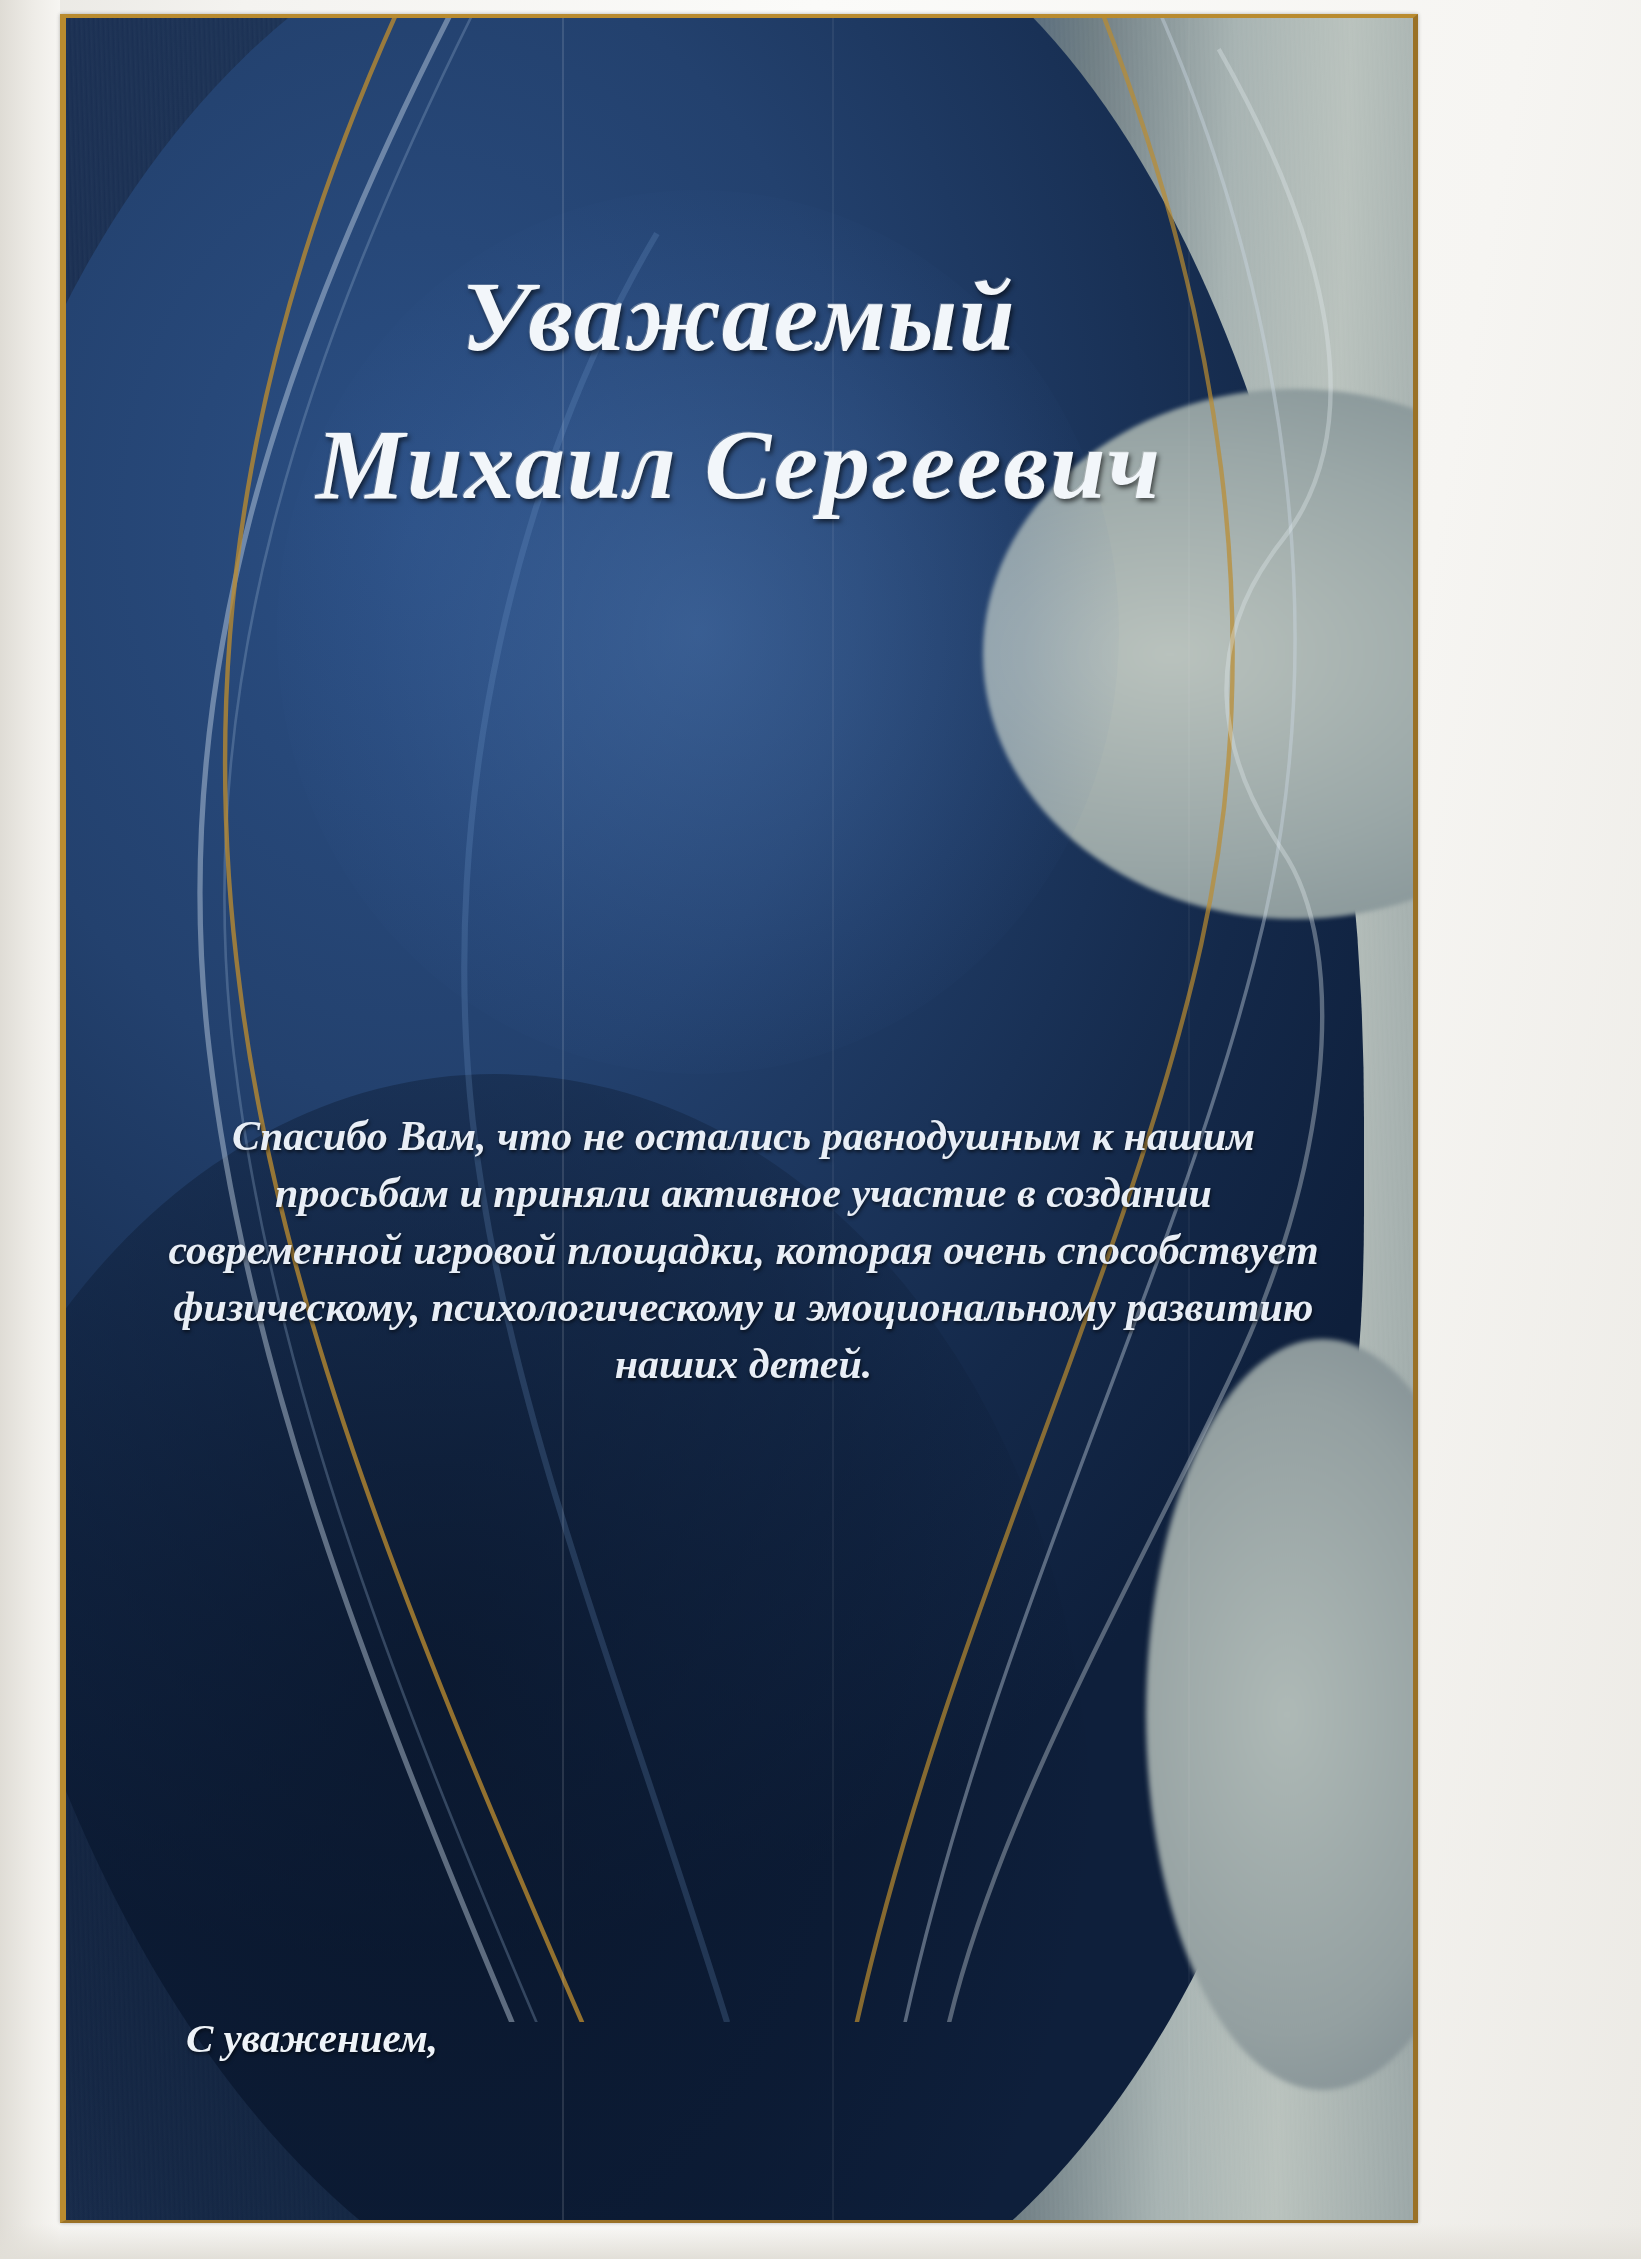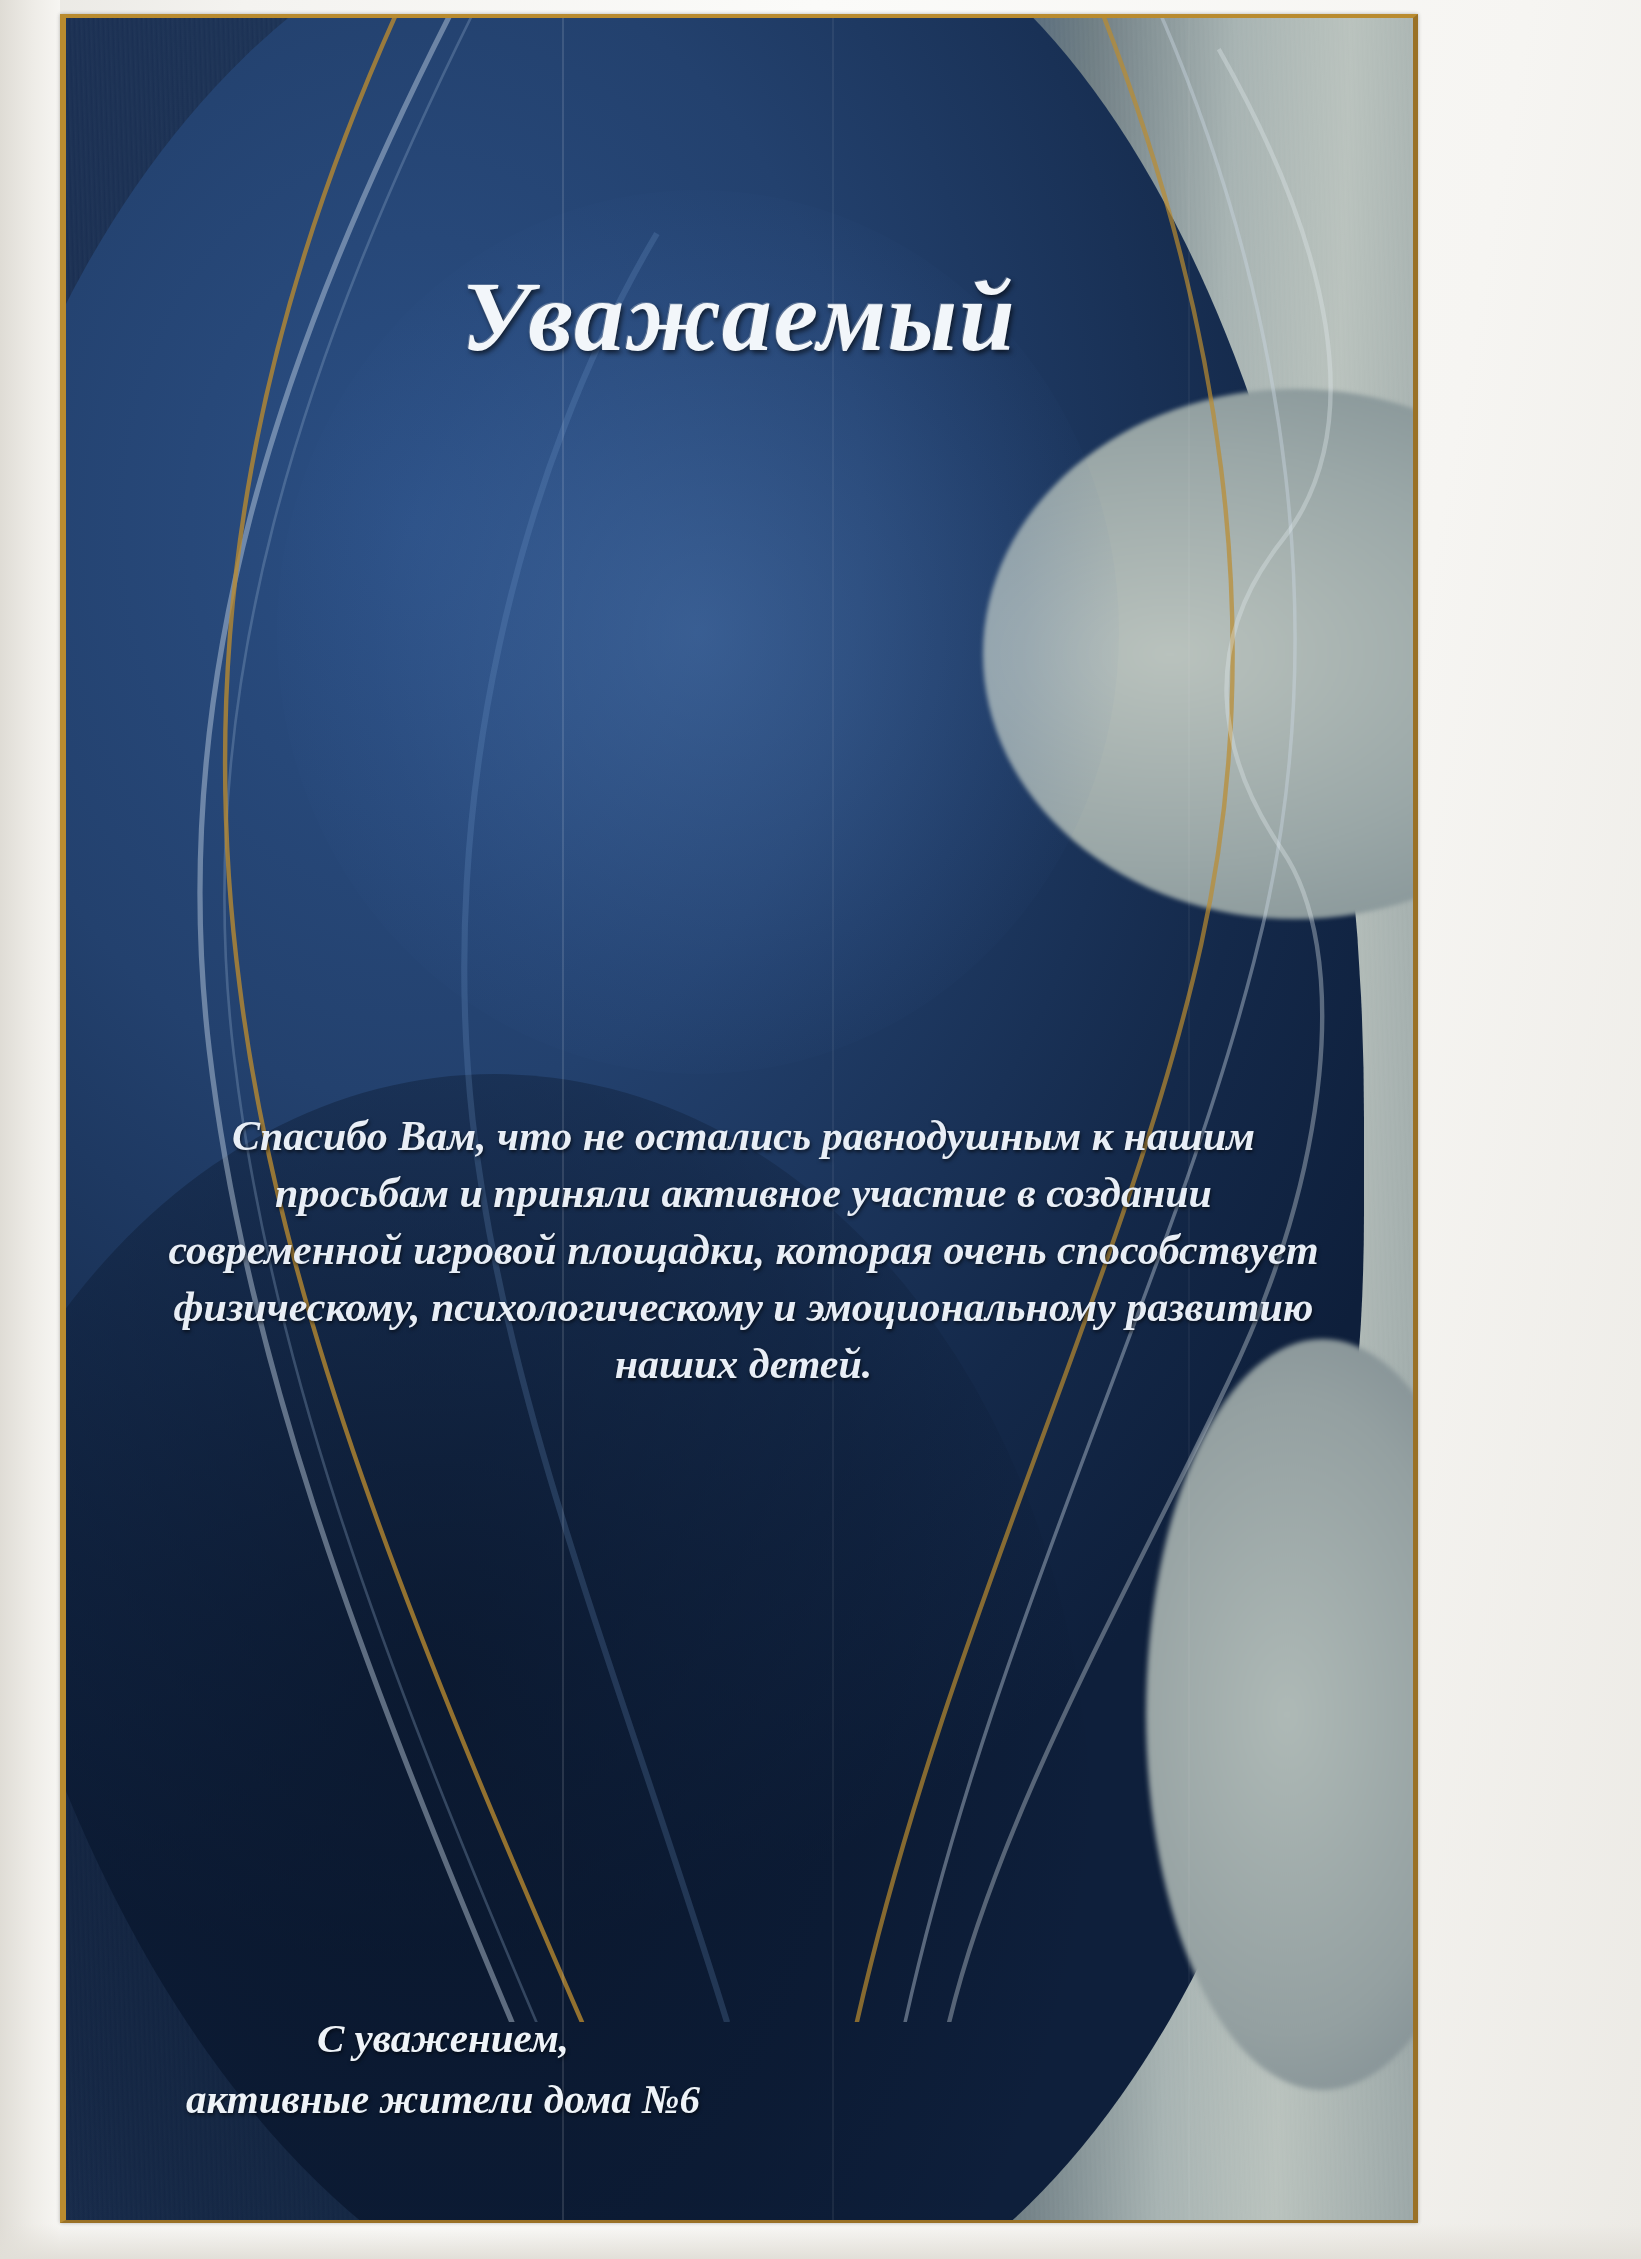--- a/index.html
+++ b/index.html
@@ -295,26 +295,26 @@
     <div class="crease" style="left:502px;"></div>
     <div class="crease" style="left:772px; opacity:.5;"></div>
     <div class="crease" style="left:1128px; opacity:.35;"></div>
 
     <div id="gold-frame"></div>
 
     <div id="content">
 
       <div class="title-line" id="title-1">Уважаемый</div>
 
+      <div class="title-line" id="title-2">Михаил Сергеевич</div>
 
 
       <p id="para-2">Спасибо Вам, что не остались равнодушным к нашим просьбам и приняли активное участие в создании современной игровой площадки, которая очень способствует физическому, психологическому и эмоциональному развитию наших детей.</p>
 
 
       <div id="signature">
         <span class="sig-line">С уважением,</span>
-        <span class="sig-line">активные жители дома №6</span>
       </div>
 
     </div>
   </div>
 </div>
 
 
 </body></html>

